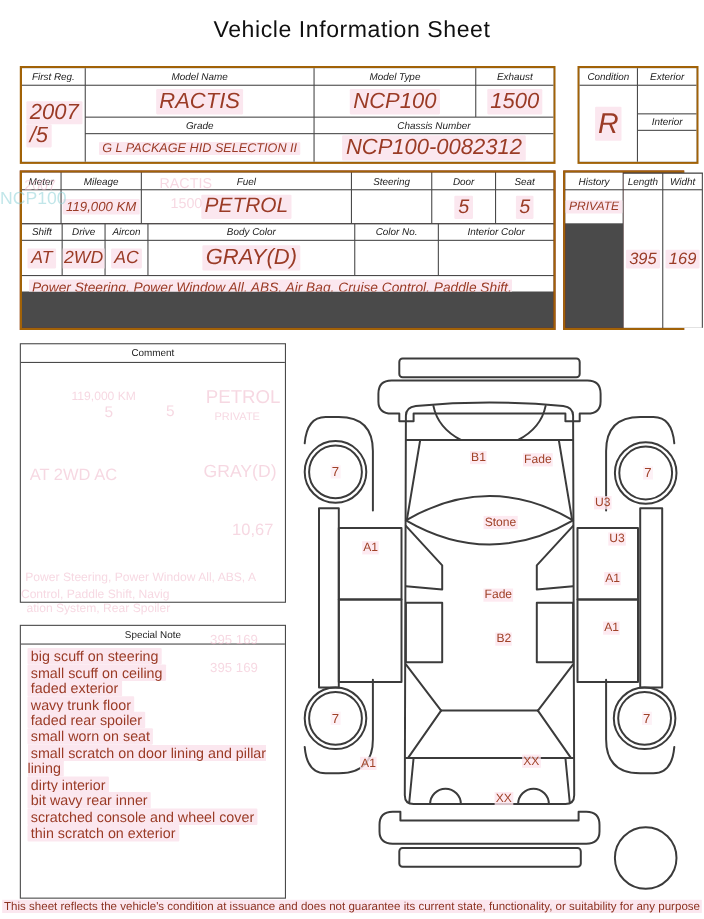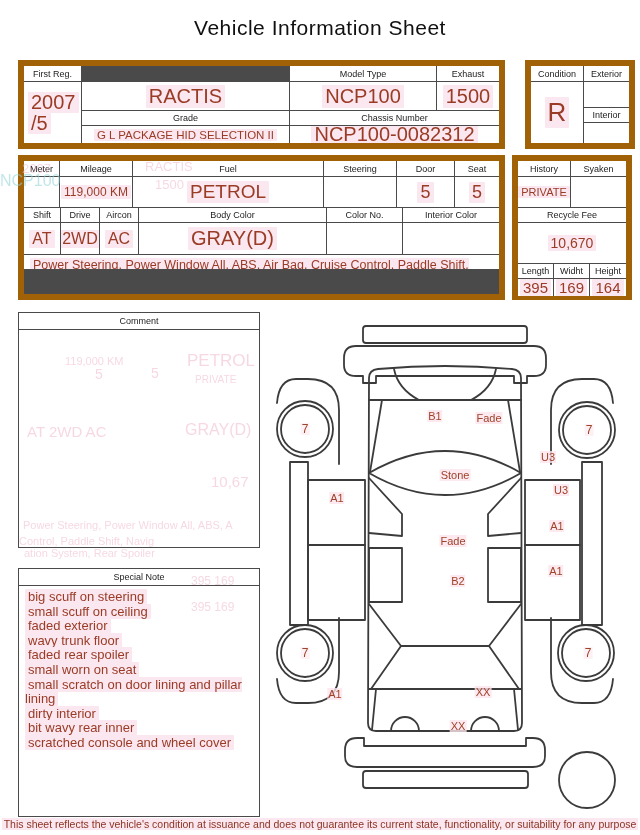--- a/index.html
+++ b/index.html
@@ -1,21 +1,21 @@
 <!DOCTYPE html>
 <html><head>
 <meta charset="utf-8">
 <style>
   html,body{margin:0;padding:0;background:#fff;}
   .page{position:relative;width:640px;height:835px;background:#ffffff;overflow:hidden;
         font-family:"Liberation Sans",sans-serif;color:#111;}
   .title{position:absolute;top:16px;left:0;width:100%;text-align:center;
          font-size:21px;letter-spacing:0.5px;color:#101010;}
   
-  .tbl{position:absolute;border:6px solid #a16207;box-sizing:border-box;background:#7f1d1d;}
+  .tbl{position:absolute;border:2px solid #a16207;box-sizing:border-box;background:#7f1d1d;font-style:italic;}
   .grid{display:grid;gap:1px;background:#4a4a4a;}
   .grid + .grid{border-top:1px solid #4a4a4a;}
   .cell{background:#fff;display:flex;align-items:center;justify-content:center;overflow:hidden;}
   .lbl{font-size:9px;color:#1c1c1c;white-space:nowrap;}
   .val{color:#9a3b26;white-space:nowrap;}
   .hl{background:#fbe7ef;padding:0 3px;border-radius:1px;}
   .big{font-size:20px;}
   .med{font-size:16px;}
   .sm{font-size:12px;}
   
@@ -49,20 +49,21 @@
 
   <div class="title">Vehicle Information Sheet</div>
 
   <div class="tbl" style="left:18px;top:60px;width:487px;height:89px;">
     <div class="grid" style="height:100%;grid-template-columns:57px 207px 146px 1fr;grid-template-rows:15px 28px 14px 1fr;">
       <div class="cell lbl" style="grid-area:1/1;">First Reg.</div>
       <div class="cell val fr-val" style="grid-area:2/1/5/2;">
         <span class="hl">2007</span>
         <span class="hl">/5</span>
       </div>
+      <div class="cell lbl" style="grid-area:1/2;">Model Name</div>
       <div class="cell val big" style="grid-area:2/2;">
           <span class="hl">RACTIS</span>
         </div>
       <div class="cell lbl" style="grid-area:1/3;">Model Type</div>
       <div class="cell val big" style="grid-area:2/3;">
           <span class="hl">NCP100</span>
         </div>
       <div class="cell lbl" style="grid-area:1/4;">Exhaust</div>
       <div class="cell val big" style="grid-area:2/4;">
           <span class="hl">1500</span>
@@ -136,21 +137,21 @@
       <div class="cell"></div>
       <div class="cell"></div>
     </div>
     <div class="grid" style="flex:1;grid-template-columns:1fr;grid-template-rows:14px 1fr;">
       <div class="cell" style="align-items:flex-start;justify-content:flex-start;">
         <span class="eqtext"><span class="hl">Power Steering, Power Window  All, ABS, Air Bag, Cruise Control, Paddle Shift, Navigation System, Rear Spoiler</span></span>
       </div>
     </div>
   </div>
 
-  <div class="tbl" style="left:512px;top:155px;width:120px;height:145px;display:flex;flex-direction:column;">
+  <div class="tbl" style="left:512px;top:155px;width:110px;height:145px;display:flex;flex-direction:row;">
     <div class="grid" style="grid-template-columns:52px 1fr;grid-template-rows:15px 30px;">
       <div class="cell lbl">History</div>
       <div class="cell lbl">Syaken</div>
       <div class="cell val" style="font-size:11px;">
           <span class="hl">PRIVATE</span>
         </div>
       <div class="cell"></div>
     </div>
     <div class="grid" style="grid-template-columns:1fr;grid-template-rows:14px 40px;">
       <div class="cell lbl">Recycle Fee</div>
@@ -205,20 +206,21 @@
         <div><span class="hl">big scuff on steering</span></div>
         <div><span class="hl">small scuff on ceiling</span></div>
         <div><span class="hl">faded exterior</span></div>
         <div><span class="hl">wavy trunk floor</span></div>
         <div><span class="hl">faded rear spoiler</span></div>
         <div><span class="hl">small worn on seat</span></div>
         <div><span class="hl">small scratch on door lining and pillar lining</span></div>
         <div><span class="hl">dirty interior</span></div>
         <div><span class="hl">bit wavy rear inner</span></div>
         <div><span class="hl">scratched console and wheel cover</span></div>
+        <div><span class="hl">thin scratch on exterior</span></div>
       </div>
     </div>
   </div>
 
   <div class="diagram">
     <svg width="375" height="500" viewBox="0 0 375 500">
       <g fill="none" stroke="#3b3b3b" stroke-width="1.8" stroke-linejoin="round" stroke-linecap="round">
 
         <rect x="98" y="14" width="164" height="17" rx="3"></rect>
 

